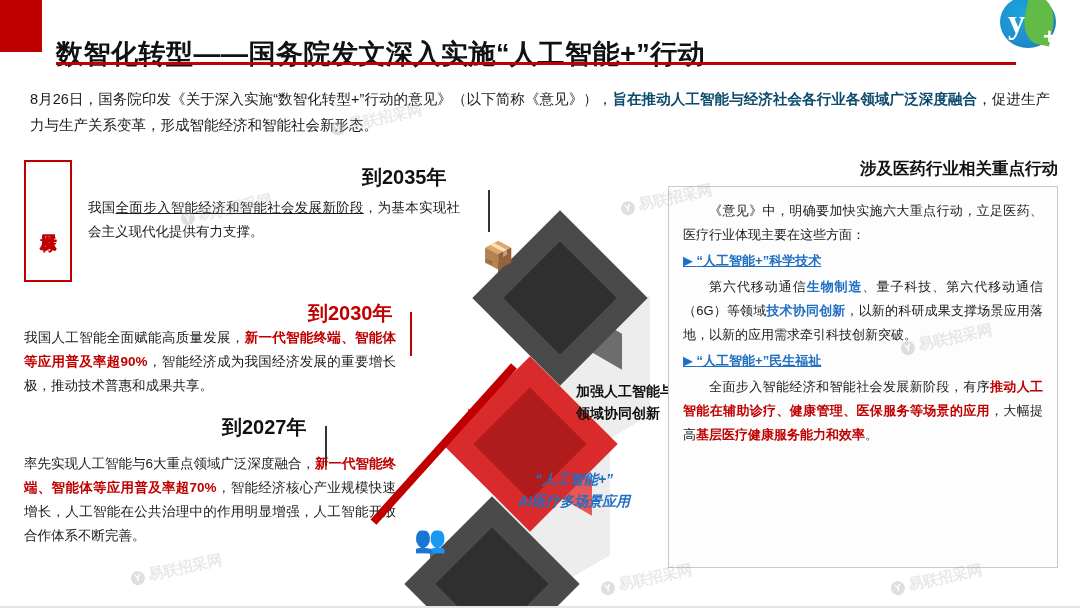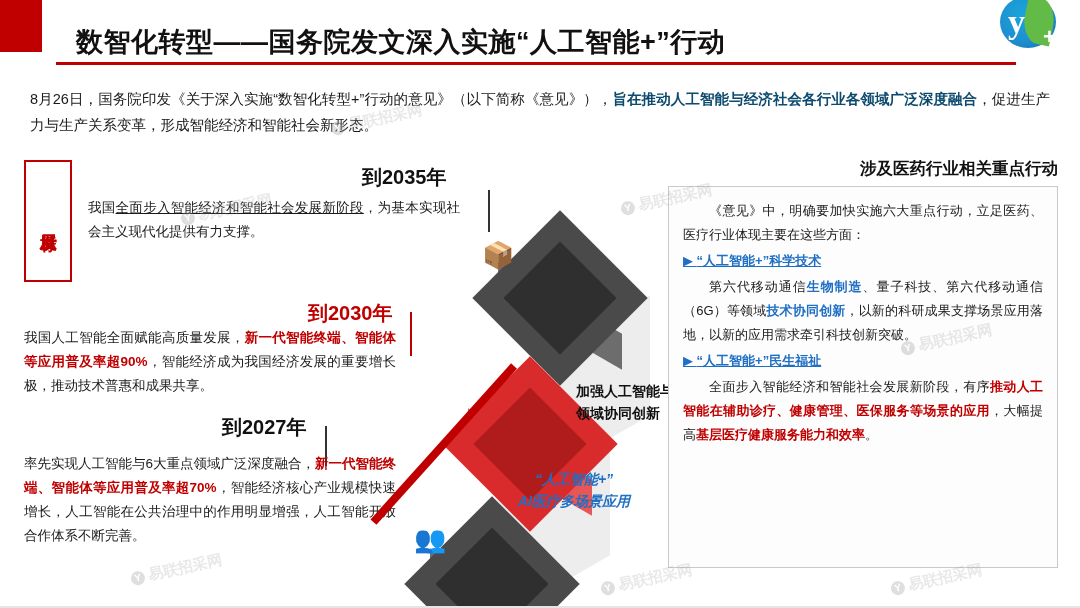--- a/index.html
+++ b/index.html
@@ -8,24 +8,23 @@
     background:#ffffff;
     font-family:"Liberation Sans","DejaVu Sans",sans-serif;
     position:relative;overflow:hidden;
     color:#1a1a1a;
   }
   
   .top-red-bar{
     position:absolute;left:0;top:0;width:42px;height:52px;background:#c00000;
   }
   .title{
-    position:absolute;left:56px;top:24px;
+    position:absolute;left:56px;top:36px;
     font-size:27px;font-weight:bold;color:#111;letter-spacing:.5px;
     white-space:nowrap;
-    margin-left:20px;
   }
   .title-underline{
     position:absolute;left:56px;top:62px;width:960px;height:3px;background:#c00000;
   }
   .logo{
     position:absolute;right:10px;top:-6px;width:74px;height:60px;overflow:hidden;
   }
   .logo .circle{
     position:absolute;left:4px;top:2px;width:56px;height:52px;border-radius:50%;
     background:radial-gradient(circle at 40% 35%,#18a5dc 0%,#1f8fd0 55%,#116fa8 100%);

